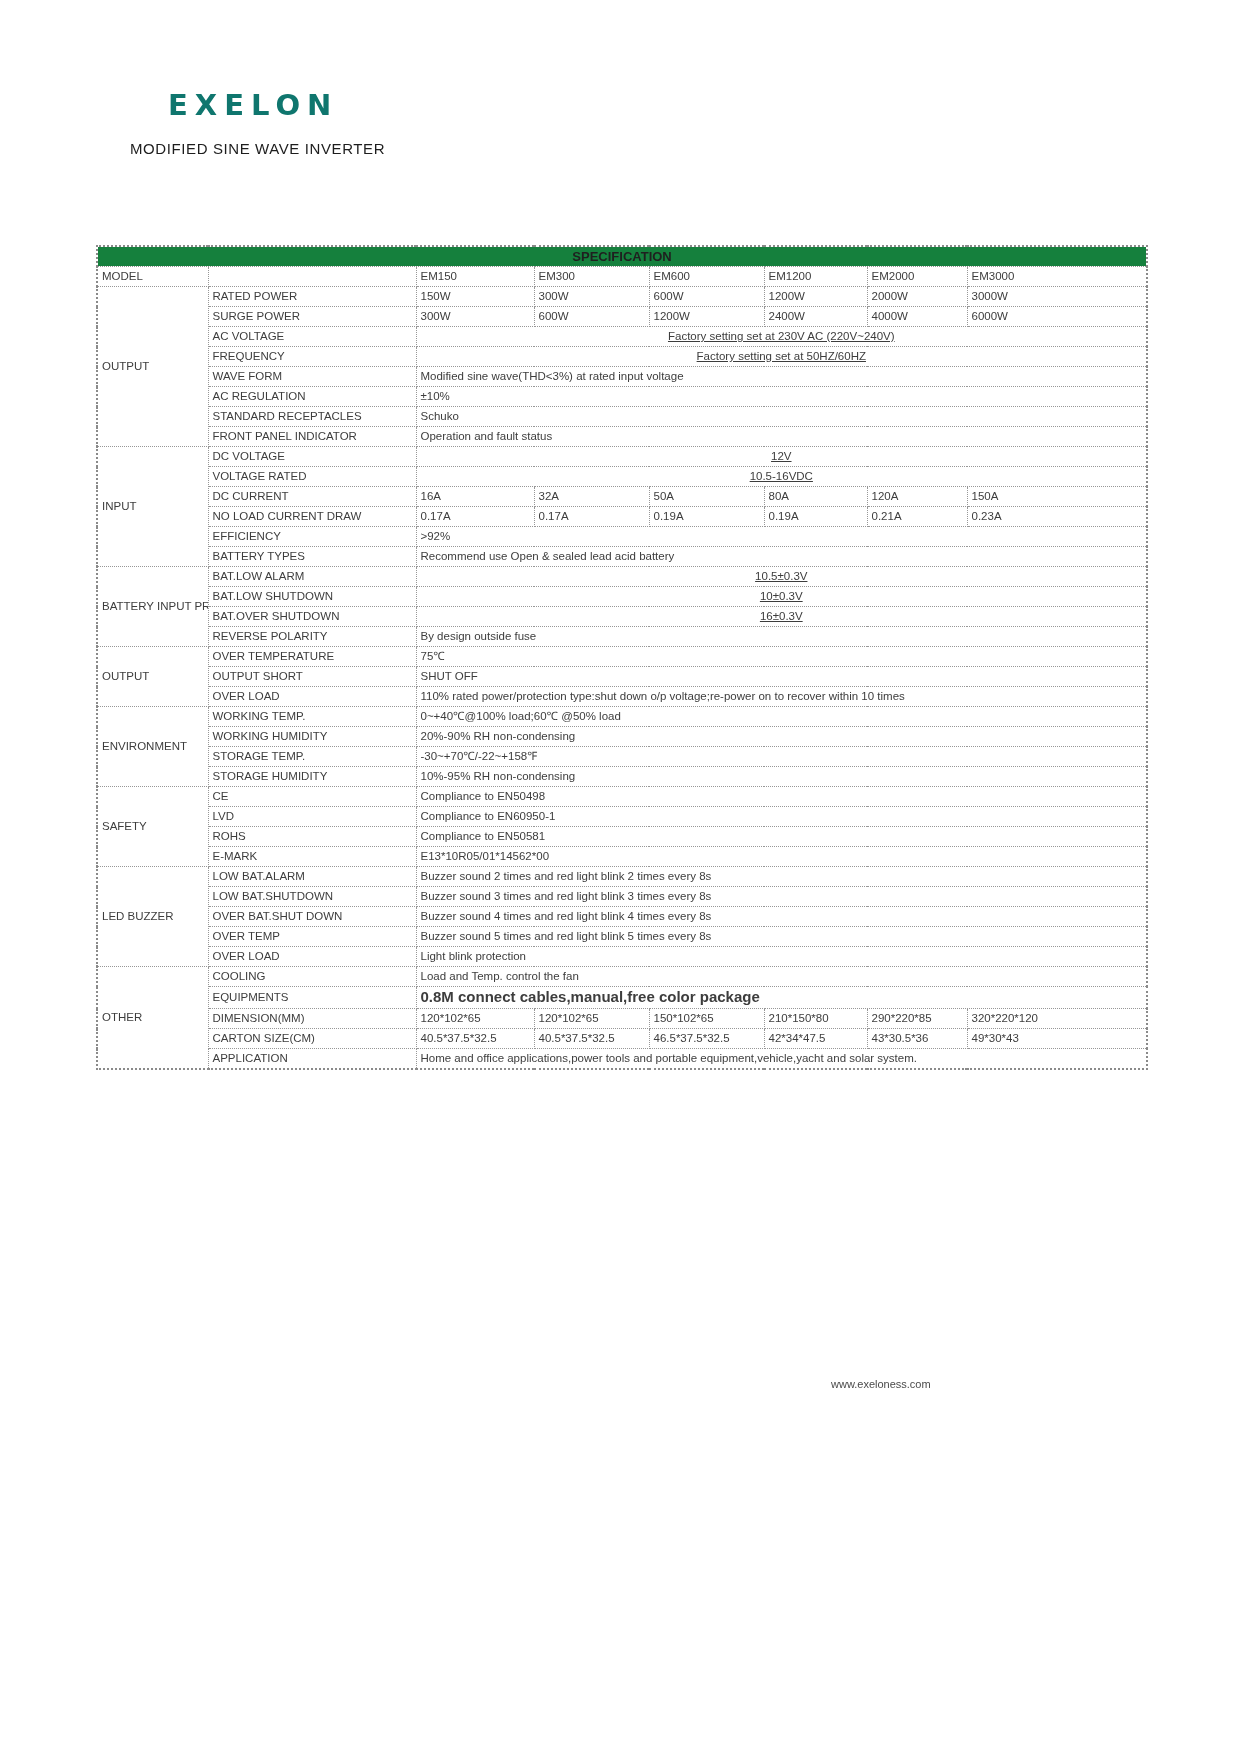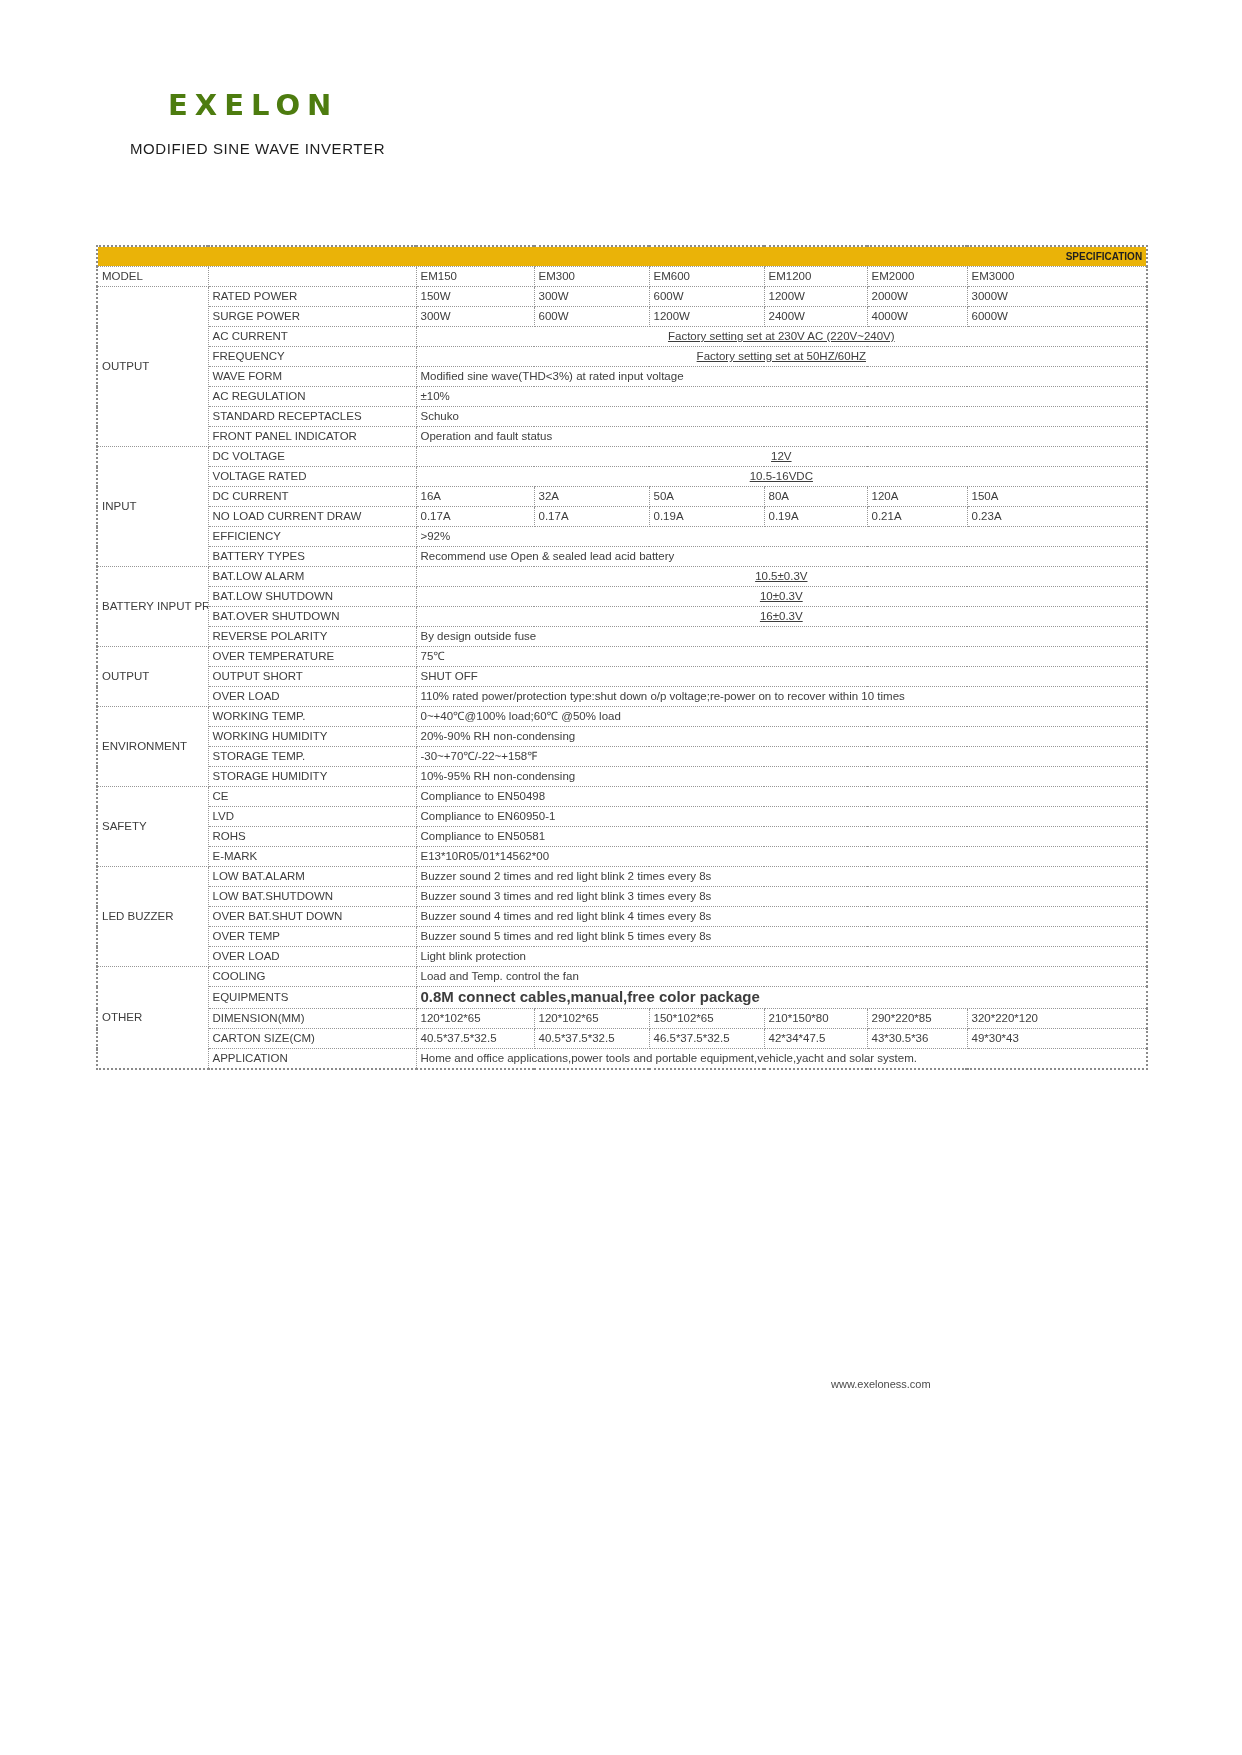--- a/index.html
+++ b/index.html
@@ -3,41 +3,41 @@
 <meta charset="utf-8">
 <style>
   html,body{margin:0;padding:0;}
   body{
     width:1242px;height:1755px;background:#ffffff;position:relative;
     font-family:"Liberation Sans", sans-serif;
   }
   .brand{position:absolute;left:130px;top:88px;}
   .logo{
     display:block;margin-left:38px;
-    color:#4d7c0f;font-size:29px;font-weight:bold;letter-spacing:7px;
+    color:#0f766e;font-size:29px;font-weight:bold;letter-spacing:7px;
     font-family:"DejaVu Sans", sans-serif;
   }
   .tagline{
     display:block;margin-top:18px;
     color:#1d1d1d;font-size:15px;letter-spacing:0.6px;
   }
   table.spec{
     position:absolute;left:96px;top:245px;width:1050px;
     border-collapse:collapse;table-layout:fixed;
     color:#3d3d3d;font-size:11.5px;
     border:2px dotted #8a8a8a;
   }
   table.spec td{
     border:1px dotted #979797;
     padding:1px 4px;height:17px;line-height:17px;
     overflow:hidden;white-space:nowrap;
   }
   td.title-cell{
-    background:#eab308;text-align:right;font-weight:bold;
-    font-size:10px;color:#1f1f1f;height:18px;
+    background:#15803d;text-align:center;font-weight:bold;
+    font-size:13px;color:#1f1f1f;height:18px;
   }
   td.section-cell{vertical-align:middle;white-space:normal;line-height:15px;}
   td.param-cell{}
   td.span-center{text-align:center;text-decoration:underline;}
   td.span-left{text-align:left;}
   td .bold-val{font-weight:bold;font-size:15px;}
   .footer{
     position:absolute;left:831px;top:1350px;
     font-size:11px;color:#4a4a4a;margin-top:28px;
   }
@@ -88,21 +88,21 @@
       <tr>
         <td class="param-cell">SURGE POWER</td>
         <td class="span-left">300W</td>
         <td class="span-left">600W</td>
         <td class="span-left">1200W</td>
         <td class="span-left">2400W</td>
         <td class="span-left">4000W</td>
         <td class="span-left">6000W</td>
       </tr>
       <tr>
-        <td class="param-cell">AC CURRENT</td>
+        <td class="param-cell">AC VOLTAGE</td>
         <td class="span-center" colspan="6">Factory setting set at 230V AC (220V~240V)</td>
       </tr>
       <tr>
         <td class="param-cell">FREQUENCY</td>
         <td class="span-center" colspan="6">Factory setting set at 50HZ/60HZ</td>
       </tr>
       <tr>
         <td class="param-cell">WAVE FORM</td>
         <td class="span-left" colspan="6">Modified sine wave(THD&lt;3%) at rated input voltage</td>
       </tr>

